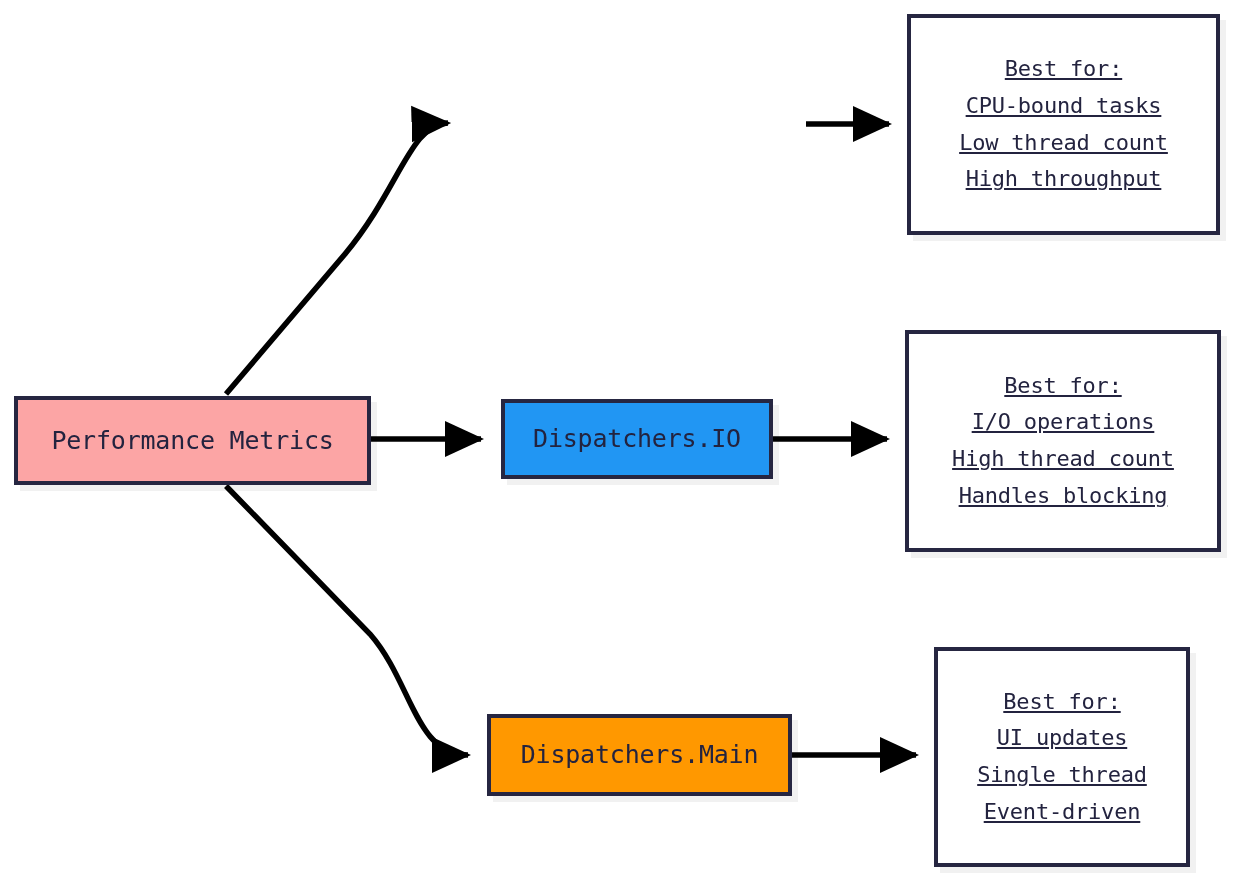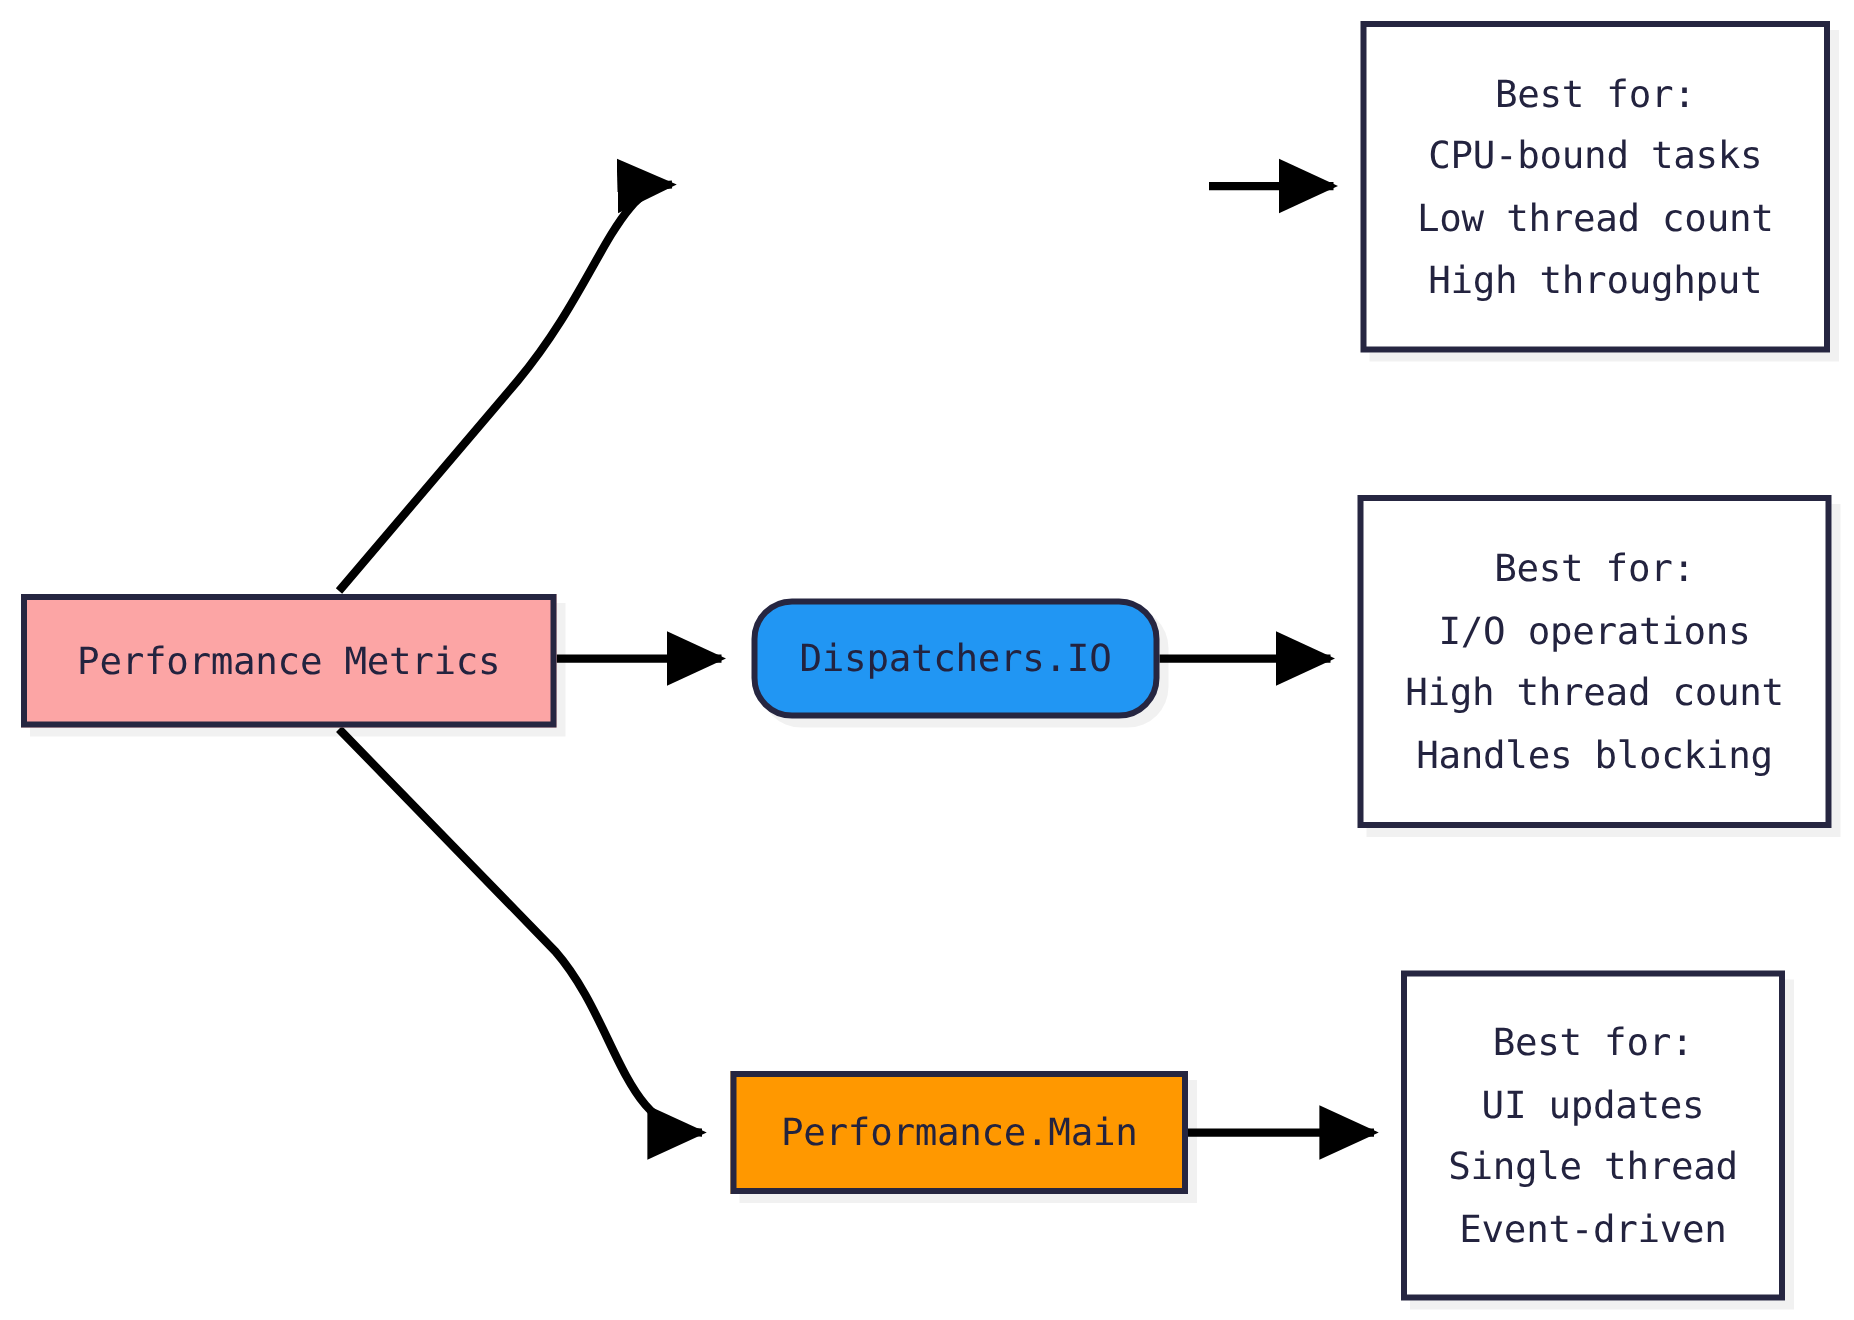--- a/index.html
+++ b/index.html
@@ -41,26 +41,27 @@
   }
   .node-label {
     font-family: "DejaVu Sans Mono", "Liberation Mono", monospace;
     font-size: 25px;
     line-height: 1.28;
     letter-spacing: -0.2px;
     white-space: pre-line;
     color: #23233f;
   }
   .detail .node-label {
-    font-size: 25px;
+    font-size: 22px;
     line-height: 1.66;
+    text-decoration: underline;
   }
   #node-root { left: 14px;  top: 396px; width: 357px; height: 89px; }
   #node-default { left: 467px; top: 85px;  width: 339px; height: 79px; }
-  #node-io      { left: 501px; top: 399px; width: 272px; height: 80px; border-radius: 27px; }
+  #node-io      { left: 501px; top: 399px; width: 272px; height: 80px; }
   #node-main    { left: 487px; top: 714px; width: 305px; height: 82px; }
   #detail-default { left: 907px; top: 14px;  width: 313px; height: 221px; }
   #detail-io      { left: 905px; top: 330px; width: 316px; height: 222px; }
   #detail-main    { left: 934px; top: 647px; width: 256px; height: 220px; }
 </style>
 </head>
 <body>
 
 <div id="canvas">
 
@@ -87,21 +88,21 @@
   <div class="node" id="node-root" style="background: #fca5a5;">
     <span class="node-label">Performance Metrics</span>
   </div>
 
 
   <div class="node" id="node-io" style="background: rgb(33, 150, 243);">
     <span class="node-label">Dispatchers.IO</span>
   </div>
 
   <div class="node" id="node-main" style="background: rgb(255, 152, 0);">
-    <span class="node-label">Performance.Main</span>
+    <span class="node-label">Dispatchers.Main</span>
   </div>
 
   <div class="node detail" id="detail-default" style="background: rgb(255, 255, 255);">
     <span class="node-label">Best for:
 CPU-bound tasks
 Low thread count
 High throughput</span>
   </div>
 
   <div class="node detail" id="detail-io" style="background: rgb(255, 255, 255);">

